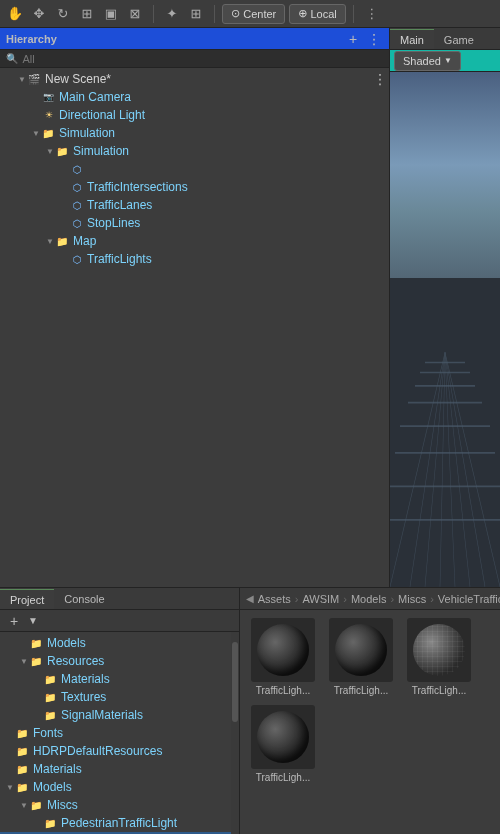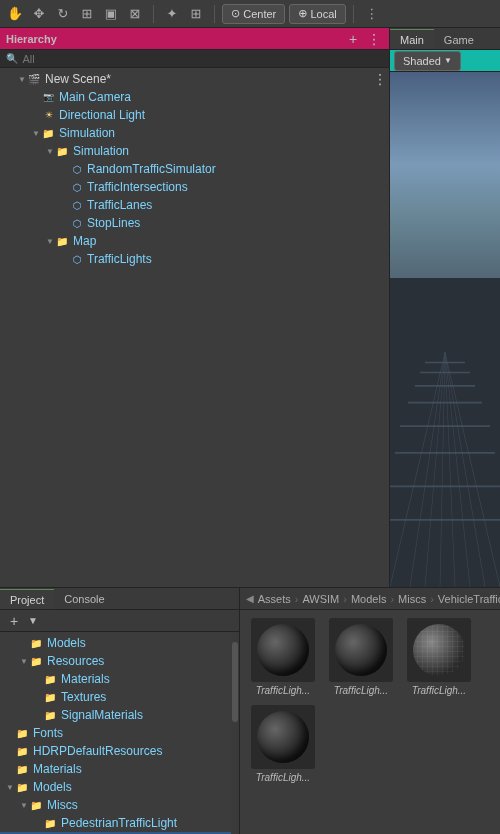--- a/index.html
+++ b/index.html
@@ -76,21 +76,21 @@
     
     .hierarchy-panel {
       width: 390px;
       background: #3c3c3c;
       display: flex;
       flex-direction: column;
       border-right: 1px solid #232323;
     }
     .panel-header {
       height: 22px;
-      background: #be185d;
+      background: #1d4ed8;
       display: flex;
       align-items: center;
       padding: 0 6px;
       border-bottom: 1px solid #232323;
       gap: 5px;
     }
     .panel-title {
       font-size: 11px;
       color: #bbb;
       font-weight: 600;
@@ -328,21 +328,20 @@
     .breadcrumb-sep { color: #666; }
     .breadcrumb-item { color: #aaa; cursor: pointer; }
     .asset-grid {
       flex: 1;
       display: flex;
       flex-wrap: wrap;
       padding: 8px;
       gap: 8px;
       overflow-y: auto;
       align-content: flex-start;
-      font-style: italic;
     }
     .asset-item {
       width: 70px;
       display: flex;
       flex-direction: column;
       align-items: center;
       gap: 3px;
       cursor: pointer;
     }
     .asset-thumb {
@@ -481,21 +480,20 @@
 
         <div class="tree-item indent-3">
           <div class="tree-arrow open"></div>
           <div class="tree-icon icon-folder">📁</div>
           <span class="tree-label">Simulation</span>
         </div>
 
         <div class="tree-item indent-4">
           <div class="tree-arrow leaf"></div>
           <div class="tree-icon icon-gameobj">⬡</div>
-          <span class="tree-label">RandomTrafficSimulator</span>
         </div>
 
         <div class="tree-item indent-4">
           <div class="tree-arrow leaf"></div>
           <div class="tree-icon icon-gameobj">⬡</div>
           <span class="tree-label">TrafficIntersections</span>
         </div>
 
         <div class="tree-item indent-4">
           <div class="tree-arrow leaf"></div>

